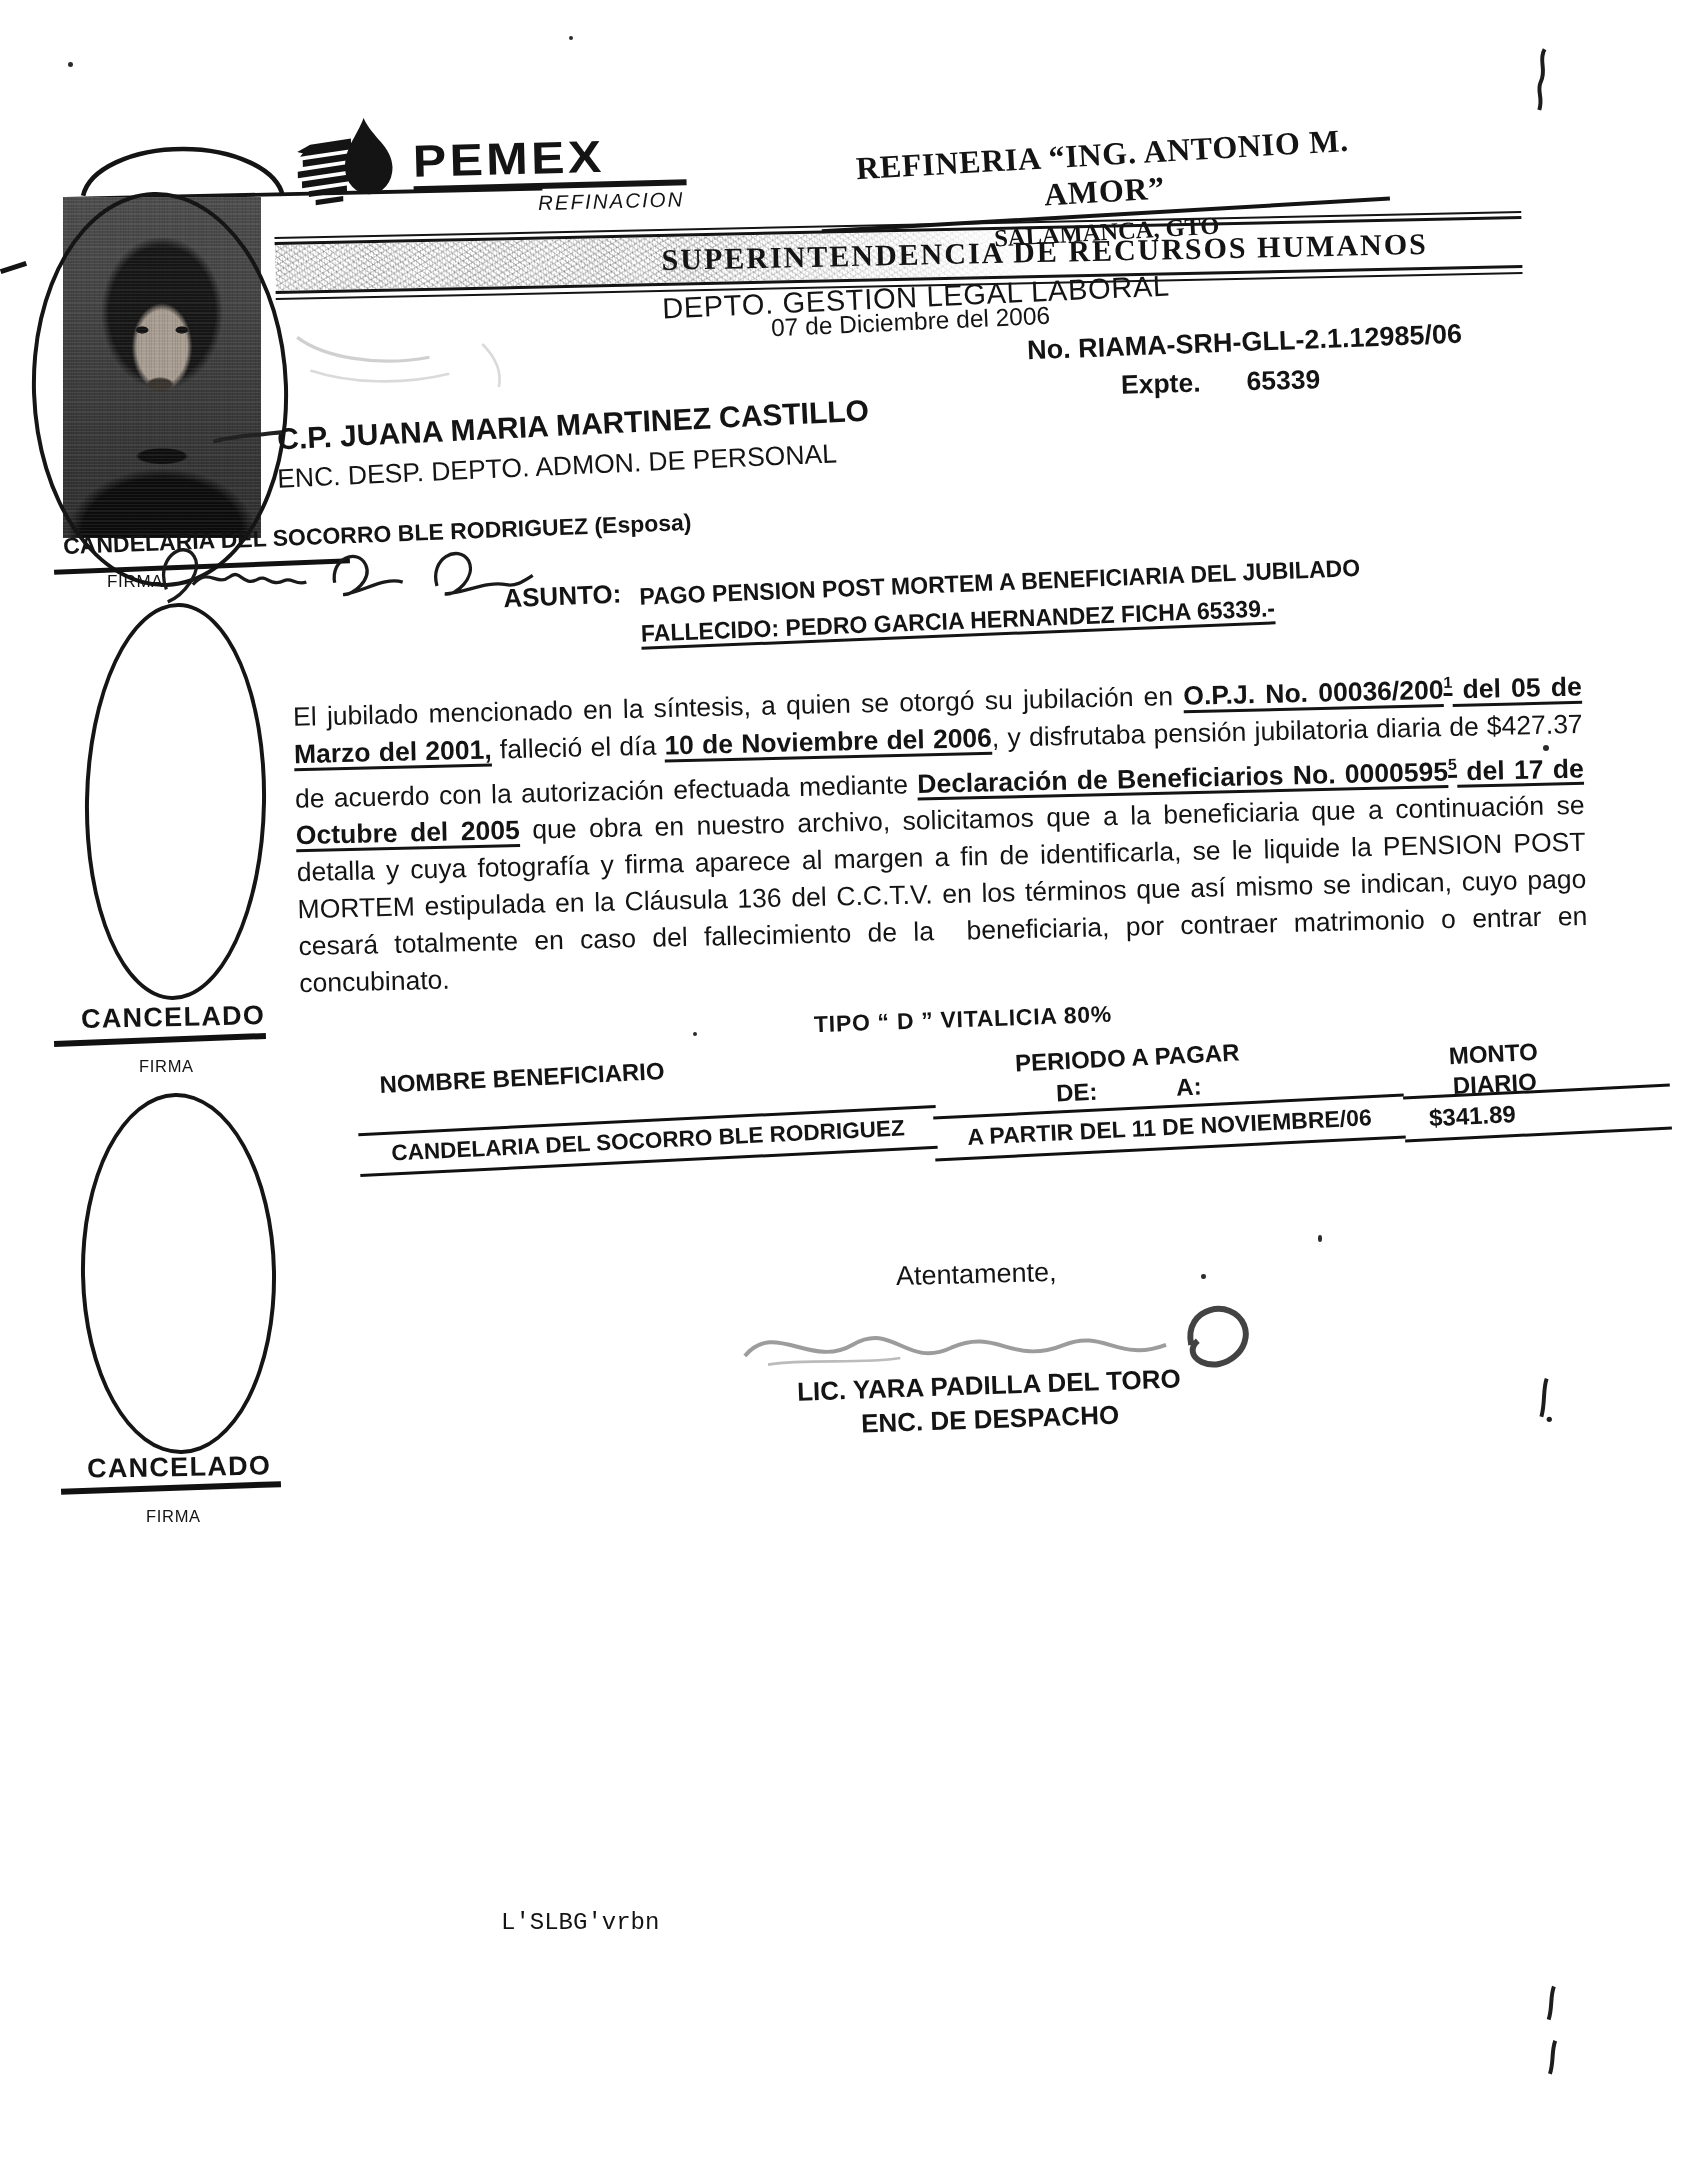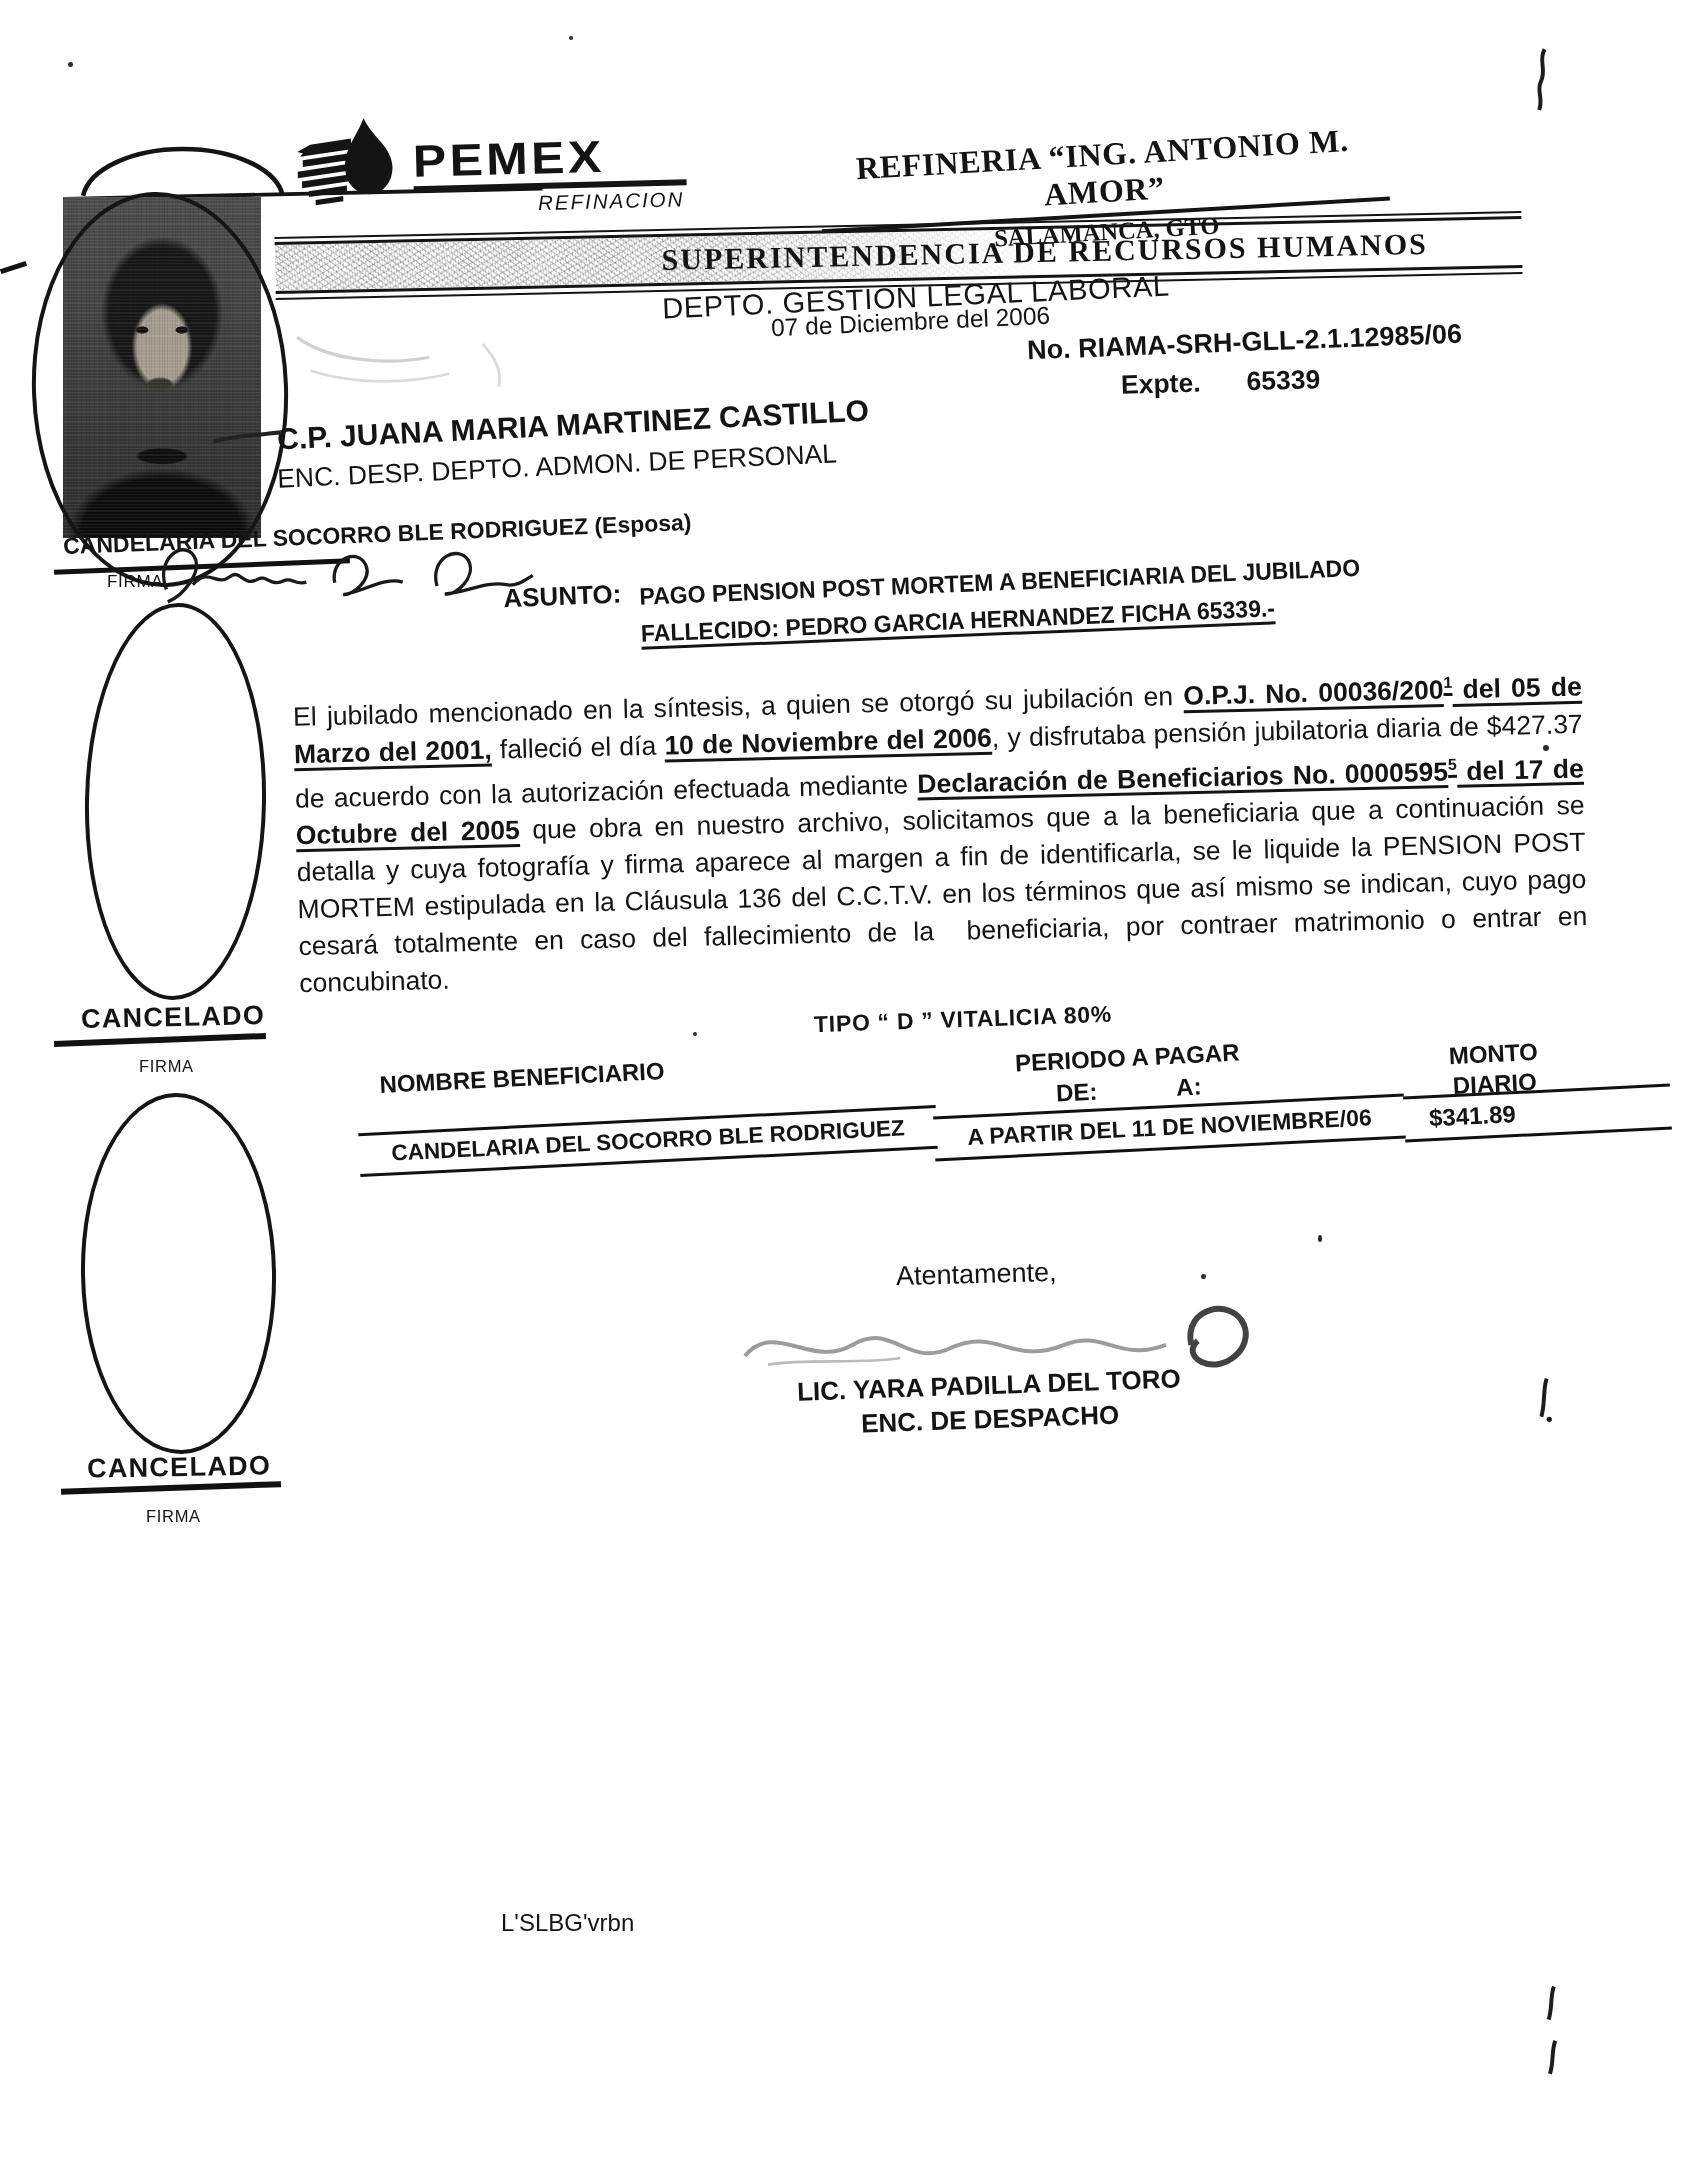--- a/index.html
+++ b/index.html
@@ -111,21 +111,21 @@
         font-weight:bold;text-align:center;transform:rotate(-2.8deg);}
   #cell-name{left:359px;top:1119px;width:570px;font-size:22.5px;}
   #cell-period{left:934px;top:1105px;width:463px;font-size:23px;}
   #cell-amount{left:1404px;top:1090px;width:238px;font-size:24px;text-align:left;padding-left:25px;}
 
   
   #atentamente{left:896px;top:1259px;font-size:27px;transform:rotate(-1.5deg);}
   #lic-block{left:791px;top:1370px;width:397px;text-align:center;transform:rotate(-2deg);}
   #lic-block .n{font-size:26px;font-weight:bold;white-space:nowrap;}
   #lic-block .t{font-size:26px;font-weight:bold;margin-top:2.6px;}
-  #initials{left:501px;top:1909px;font-size:24px;}
+  #initials{left:501px;top:1909px;font-size:24px;font-family:Liberation Mono, monospace;}
 
   
   .speck{position:absolute;background:#2c2c2c;border-radius:50%;}
   svg{display:block;}
 </style>
 </head>
 <body>
 
 <div class="page">
 

